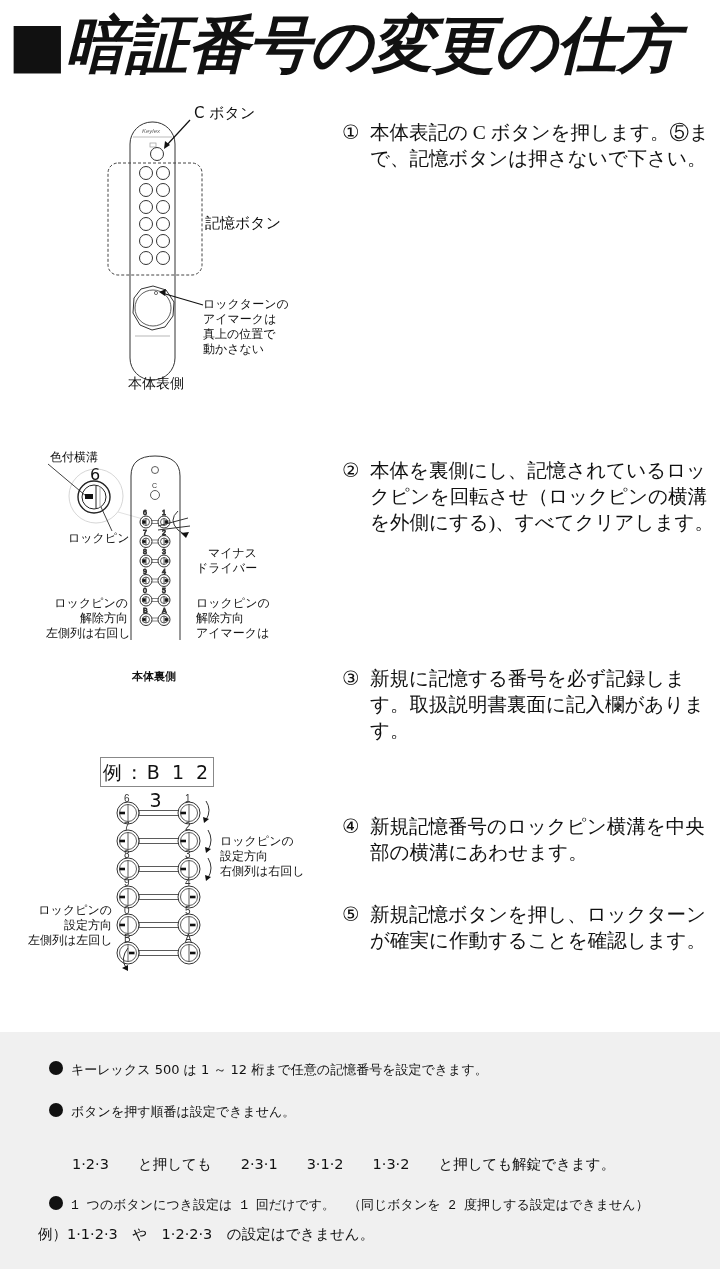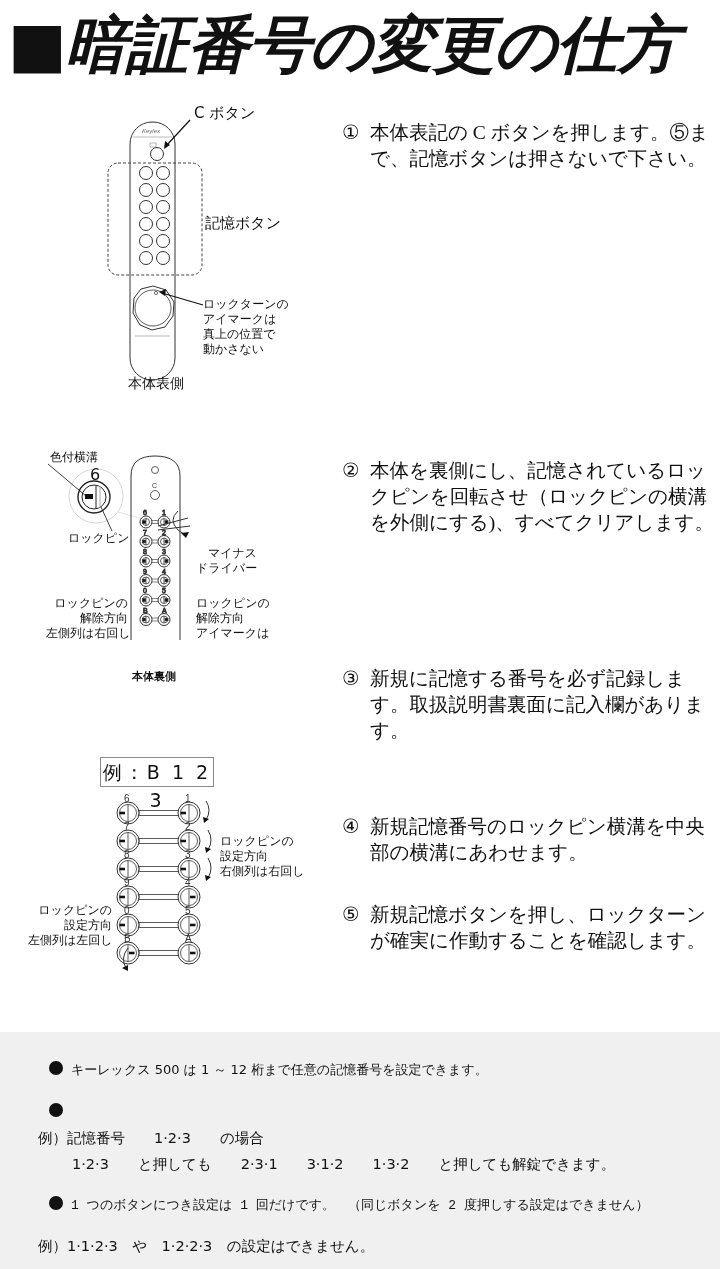--- a/index.html
+++ b/index.html
@@ -298,21 +298,20 @@
 <div class="step" style="top:902px;">
   <span class="num">⑤</span>
   <span class="txt">新規記憶ボタンを押し、ロックターンが確実に作動することを確認します。</span>
 </div>
 
 <div class="abs footer">
   <div class="note" style="top:28px;">
     <span class="dot"></span><span>キーレックス 500 は 1 ～ 12 桁まで任意の記憶番号を設定できます。</span>
   </div>
   <div class="note" style="top:70px;">
-    <span class="dot"></span>
-  </div>
-  <div class="sub" style="left:38px;top:96px;">例）記憶番号　　1·2·3　　の場合</div>
+    <span class="dot"></span><span>ボタンを押す順番は設定できません。</span>
+  </div>
   <div class="sub" style="left:72px;top:122px;">1·2·3　　と押しても　　2·3·1　　3·1·2　　1·3·2　　と押しても解錠できます。</div>
   <div class="note" style="top:164px;font-family:Liberation Mono, monospace;">
     <span class="dot"></span><span>1 つのボタンにつき設定は 1 回だけです。　（同じボタンを 2 度押しする設定はできません）</span>
   </div>
-  <div class="sub" style="left:38px;top:204px;">例）1·1·2·3　や　1·2·2·3　の設定はできません。</div>
+  <div class="sub" style="left:38px;top:192px;">例）1·1·2·3　や　1·2·2·3　の設定はできません。</div>
 </div>
 
 </body></html>

